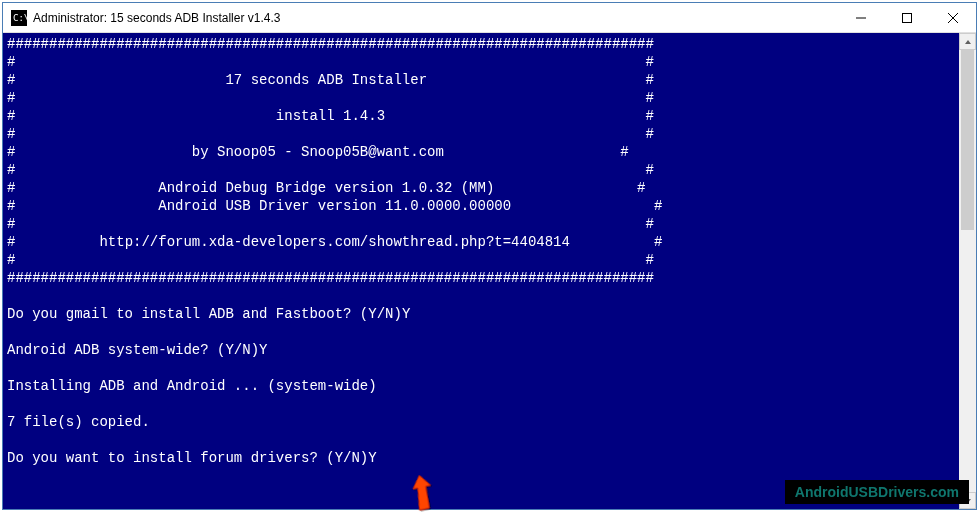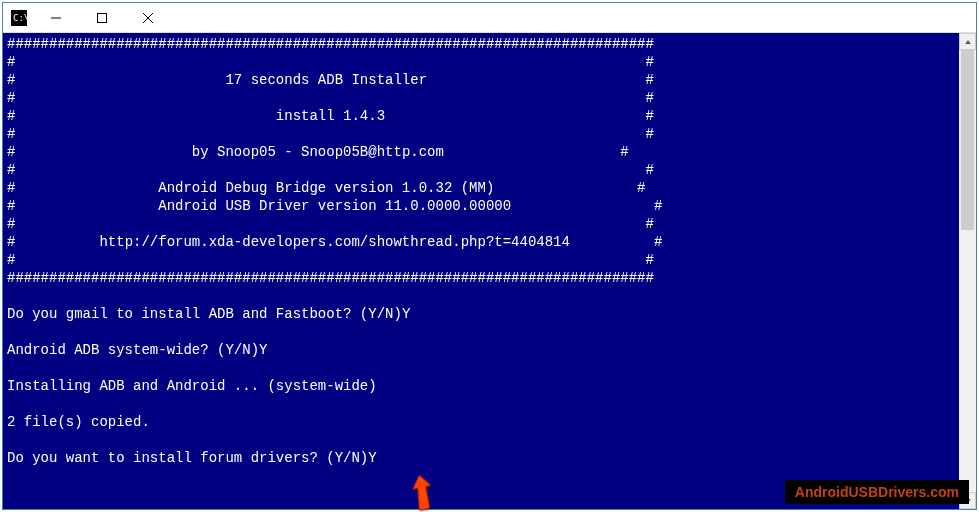--- a/index.html
+++ b/index.html
@@ -112,38 +112,39 @@
       left: 405px;
       top: 440px;
       pointer-events: none;
     }
     .arrow-annotation svg { width: 30px; height: 40px; }
     .watermark {
       position: absolute;
       bottom: 8px;
       right: 10px;
       background: #000;
-      color: #c2410c;
+      color: #0f766e;
       font-size: 14px;
       font-weight: bold;
       padding: 4px 10px;
       font-family: Arial, sans-serif;
     }
   </style>
 </head>
 <body>
 
 <div class="window">
   <div class="titlebar">
     <span class="titlebar-icon">
       <svg viewBox="0 0 16 16">
           <rect x="0" y="0" width="16" height="16" fill="#000"></rect>
           <text x="2" y="11" font-size="9" fill="#fff" font-family="monospace">C:\</text>
         </svg>
     </span>
+    <span class="titlebar-text">Administrator:  15 seconds ADB Installer v1.4.3</span>
     <div class="window-controls">
       <button class="window-btn">
         <svg viewBox="0 0 10 10">
             <line x1="0" y1="5" x2="10" y2="5" stroke="#000" stroke-width="1"></line>
           </svg>
       </button>
       <button class="window-btn">
         <svg viewBox="0 0 10 10">
             <rect x="0.5" y="0.5" width="9" height="9" fill="none" stroke="#000" stroke-width="1"></rect>
           </svg>
@@ -156,36 +157,36 @@
       </button>
     </div>
   </div>
   <div class="console-wrap">
     <div class="console"><span>#############################################################################</span>
 <span>#                                                                           #</span>
 #                         <span>17 seconds ADB Installer</span>                          #
 #                                                                           #
 #                               <span>install 1.4.3</span>                               #
 #                                                                           #
-#                     <span>by Snoop05 - Snoop05B@http.com</span>                     #
+#                     <span>by Snoop05 - Snoop05B@want.com</span>                     #
 #                                                                           #
 #                 <span>Android Debug Bridge version 1.0.32 (MM)</span>                 #
 #                 <span>Android USB Driver version 11.0.0000.00000</span>                 #
 #                                                                           #
 #          <span>http://forum.xda-developers.com/showthread.php?t=4404814</span>          #
 #                                                                           #
 <span>#############################################################################</span>
 
 <span>Do you gmail to install ADB and Fastboot? (Y/N)</span><span>Y</span>
 
 <span>Android ADB system-wide? (Y/N)</span><span>Y</span>
 
 <span>Installing ADB and Android ... (system-wide)</span>
 
-<span>2 file(s) copied.</span>
+<span>7 file(s) copied.</span>
 
 <span>Do you want to install forum drivers? (Y/N)</span><span>Y</span></div>
     <div class="scrollbar">
       <div class="scroll-arrow">
         <svg viewBox="0 0 8 8" width="8" height="8">
             <path d="M4 2 L7 6 L1 6 Z" fill="#606060"></path>
           </svg>
       </div>
       <div class="scroll-track">
         <div class="scroll-thumb"></div>

